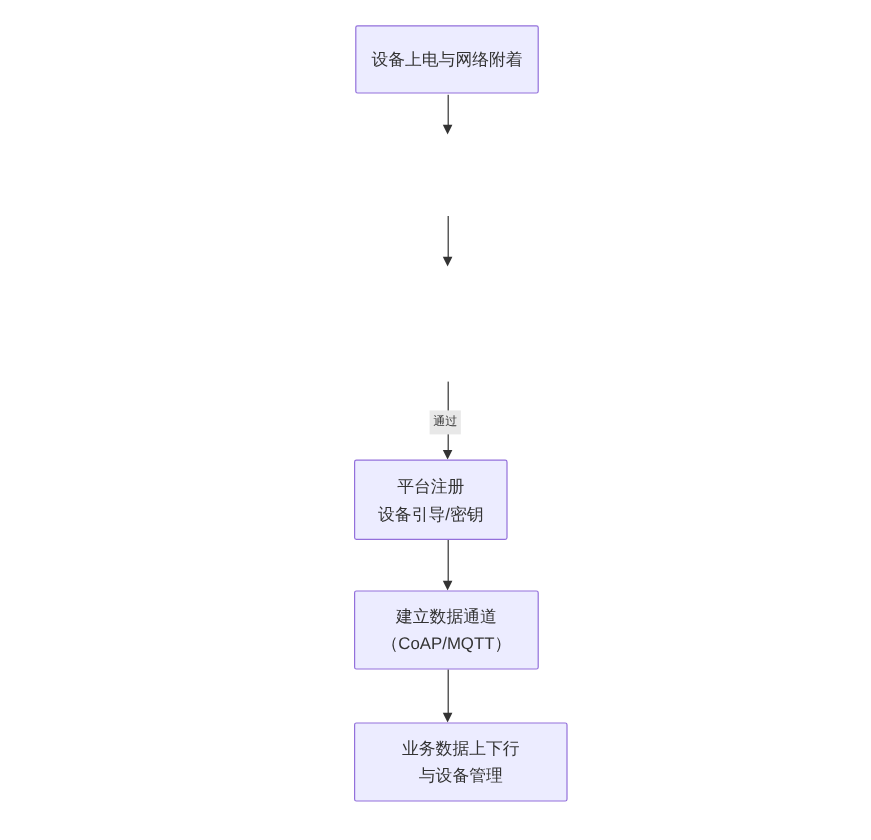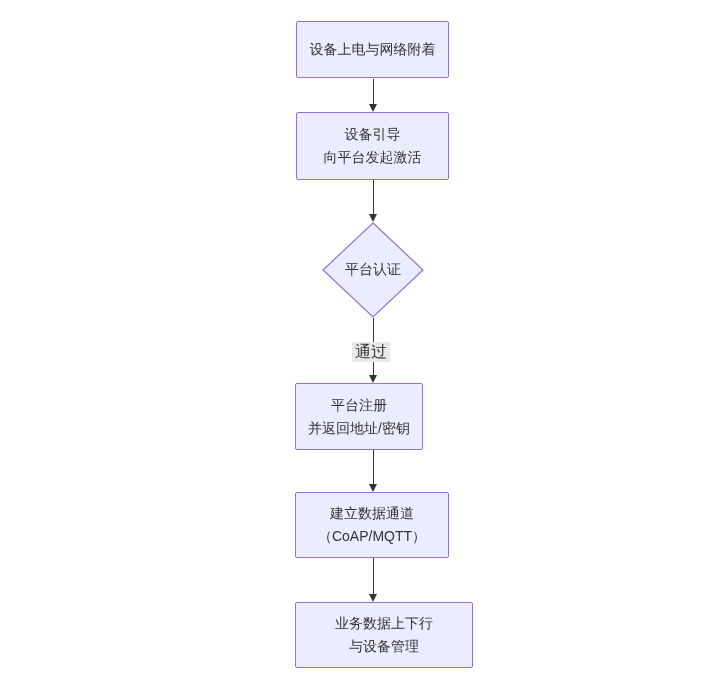--- a/index.html
+++ b/index.html
@@ -72,66 +72,56 @@
     height: 0;
     border-left: 4.5px solid transparent;
     border-right: 4.5px solid transparent;
     border-top: 8px solid #333333;
   }
   .edge-label {
     position: absolute;
     transform: translateX(-50%);
     background: #e8e8e8;
     color: #333333;
-    font-size: 16px;
+    font-size: 10px;
     line-height: 18px;
     padding: 1px 3px;
     white-space: nowrap;
   }
 </style>
 </head>
 <body>
 
 <div class="canvas">
 
   <div class="node rect" style="left:296px;top:21px;width:153px;height:57px">
     <div class="nline">设备上电与网络附着</div>
   </div>
 
   <div class="arrow" style="left:368px;top:79px;height:33px">
     <div class="shaft"></div>
     <div class="head"></div>
   </div>
 
-  <div class="node rect" style="left:296px;top:112px;width:153px;height:68px">
-    <div class="nline">设备引导</div>
-    <div class="nline">向平台发起激活</div>
-  </div>
 
   <div class="arrow" style="left:368px;top:180px;height:42px">
     <div class="shaft"></div>
     <div class="head"></div>
   </div>
 
-  <div class="node diamond" style="left:322px;top:222px;width:102px;height:96px">
-    <svg width="102" height="96" viewBox="0 0 102 96">
-      <polygon points="51,1 101,48 51,95 1,48" fill="#ECECFF" stroke="#9370DB" stroke-width="1.2"></polygon>
-    </svg>
-    <div class="dtext">平台认证</div>
-  </div>
 
   <div class="arrow" style="left:368px;top:318px;height:65px">
     <div class="shaft"></div>
     <div class="head"></div>
   </div>
   <div class="edge-label" style="left:371px;top:342px">通过</div>
 
   <div class="node rect" style="left:295px;top:383px;width:128px;height:67px">
     <div class="nline">平台注册</div>
-    <div class="nline">并返回地址/密钥</div>
+    <div class="nline">设备引导/密钥</div>
   </div>
 
   <div class="arrow" style="left:368px;top:450px;height:42px">
     <div class="shaft"></div>
     <div class="head"></div>
   </div>
 
   <div class="node rect" style="left:295px;top:492px;width:154px;height:66px">
     <div class="nline">建立数据通道</div>
     <div class="nline">（CoAP/MQTT）</div>

